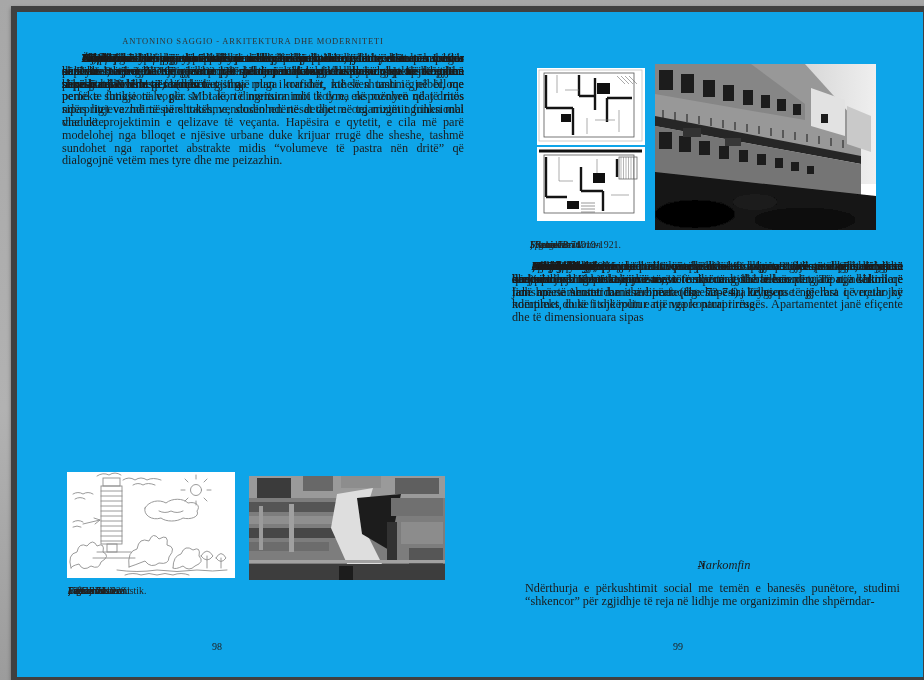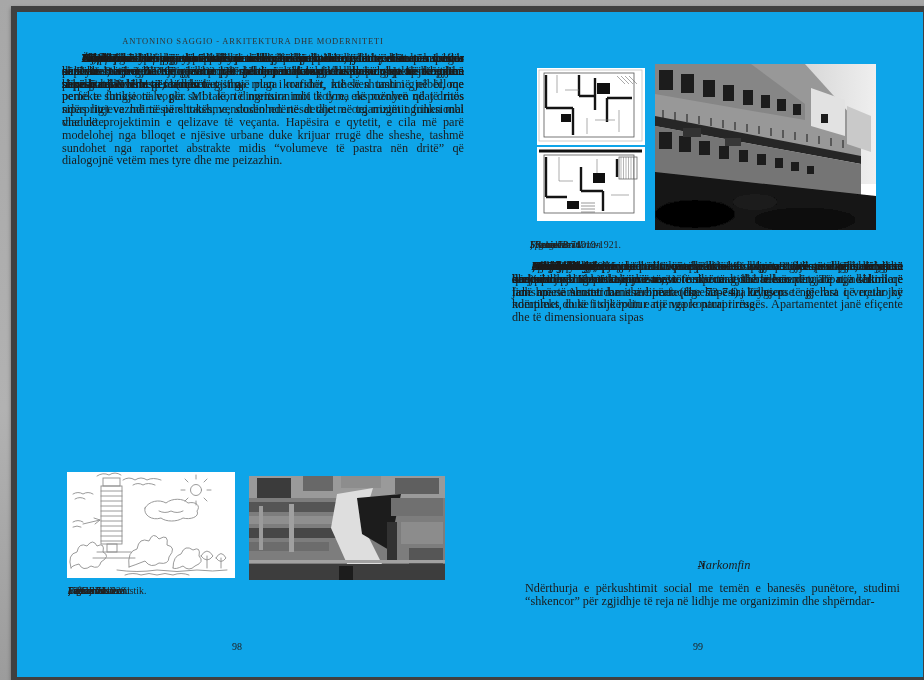--- a/index.html
+++ b/index.html
@@ -24,21 +24,21 @@
   .body-col{font-size:12.2px;line-height:12.8px;text-align:justify;color:#1c1c1c;}
   .body-col p{position:static;margin:0;text-indent:20px;}
   .lp-body{left:25px;top:40px;width:422px;}
   .rp-body{left:475px;top:248px;width:411px;}
   .rp-body2{left:508px;top:570px;width:375px;font-size:12.2px;line-height:13px;text-align:justify;}
   .rp-heading{left:475px;top:546px;width:411px;text-align:center;font-size:12.4px;}
   .caption{font-size:9.8px;line-height:13.5px;color:#222;white-space:nowrap;}
   .lp-captions{left:51px;top:572px;}
   .lp-captions div{position:static;}
   .rp-caption{left:513px;top:226px;}
-  .page-num{top:629px;width:50px;text-align:center;font-size:10px;color:#222;}
+  .page-num{top:629px;width:50px;text-align:left;font-size:10px;color:#222;}
   .lp-num{left:195px;}
   .rp-num{left:656px;}
   .fig{background:#fff;}
   #fig71{left:50px;top:460px;width:168px;height:106px;}
   #fig72{left:232px;top:464px;width:196px;height:104px;}
   #plan-top{left:520px;top:56px;width:108px;height:77px;}
   #plan-bottom{left:520px;top:135px;width:108px;height:74px;}
   #fig74{left:638px;top:52px;width:221px;height:166px;}
   svg{display:block;width:100%;height:100%;}
   i{font-style:italic;}

